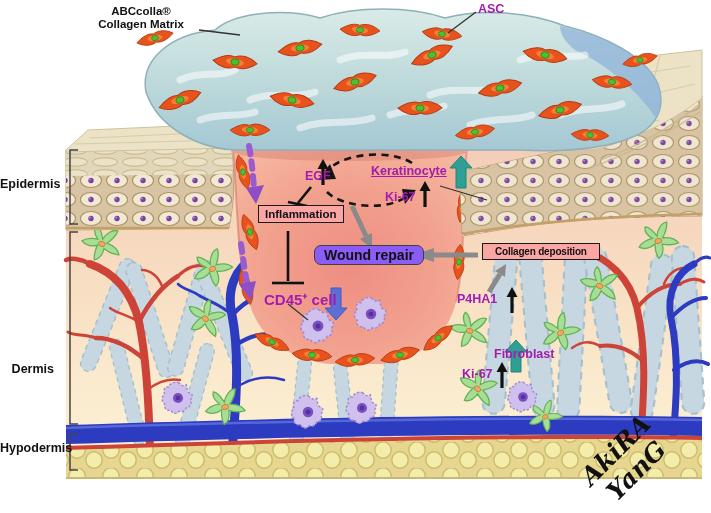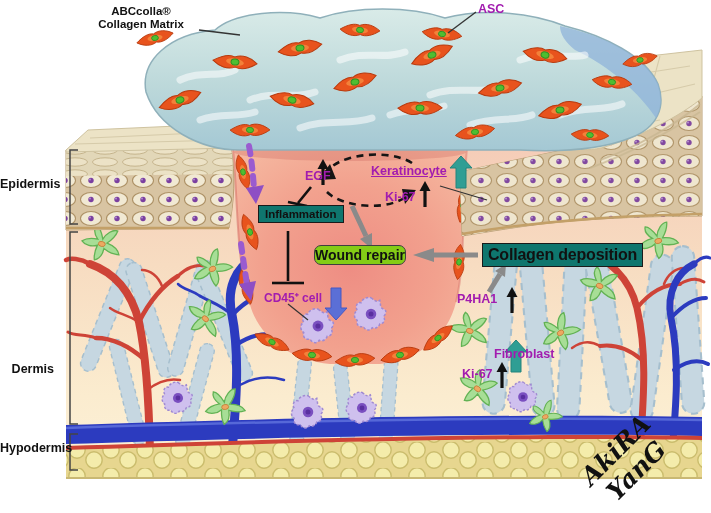--- a/index.html
+++ b/index.html
@@ -1,27 +1,27 @@
 <!DOCTYPE html>
 <html><head>
 <meta charset="utf-8">
 <style>
   html,body{margin:0;padding:0;background:#fff;}
   .stage{position:relative;width:711px;height:513px;background:#fff;overflow:hidden;
          font-family:"Liberation Sans",sans-serif;color:#111;}
   .stage svg{position:absolute;left:0;top:0;}
   .lbl{position:absolute;font-weight:bold;white-space:nowrap;color:#a21caf;}
-  .lbl.small{font-size:12px;}
+  .lbl.small{font-size:15px;}
   .lbl.med{font-size:12.5px;}
   .layer-lbl{position:absolute;font-weight:bold;font-size:12.5px;text-align:right;width:54px;left:0;}
-  .boxlbl{position:absolute;font-weight:bold;background:#0f766e;border:1.6px solid #1a1a1a;
+  .boxlbl{position:absolute;font-weight:bold;background:#fca5a5;border:1.6px solid #1a1a1a;
           padding:2px 6px;font-size:11.5px;white-space:nowrap;}
-  .boxlbl.collagen{font-size:16px;letter-spacing:-0.2px;padding:2px 5px;}
-  .woundbox{position:absolute;font-weight:bold;font-size:14px;background:#84cc16;
-            border:1.6px solid #3f3f3f;border-radius:7px;padding:1px 0;white-space:nowrap;}
+  .boxlbl.collagen{font-size:10px;letter-spacing:-0.2px;padding:2px 12px;}
+  .woundbox{position:absolute;font-weight:bold;font-size:14px;background:#8b5cf6;
+            border:1.6px solid #3f3f3f;border-radius:7px;padding:1px 9px;white-space:nowrap;}
   .matrixlbl{position:absolute;left:85px;top:5px;width:112px;text-align:center;
              font-weight:bold;font-size:11.5px;line-height:13px;}
   .signature{position:absolute;right:4px;bottom:4px;width:130px;height:95px;
              transform:rotate(-45deg);transform-origin:60% 60%;
              font-family:"DejaVu Serif",serif;font-style:italic;font-weight:bold;
              font-size:25px;color:#111;text-align:center;}
 </style>
 </head>
 <body>
 

